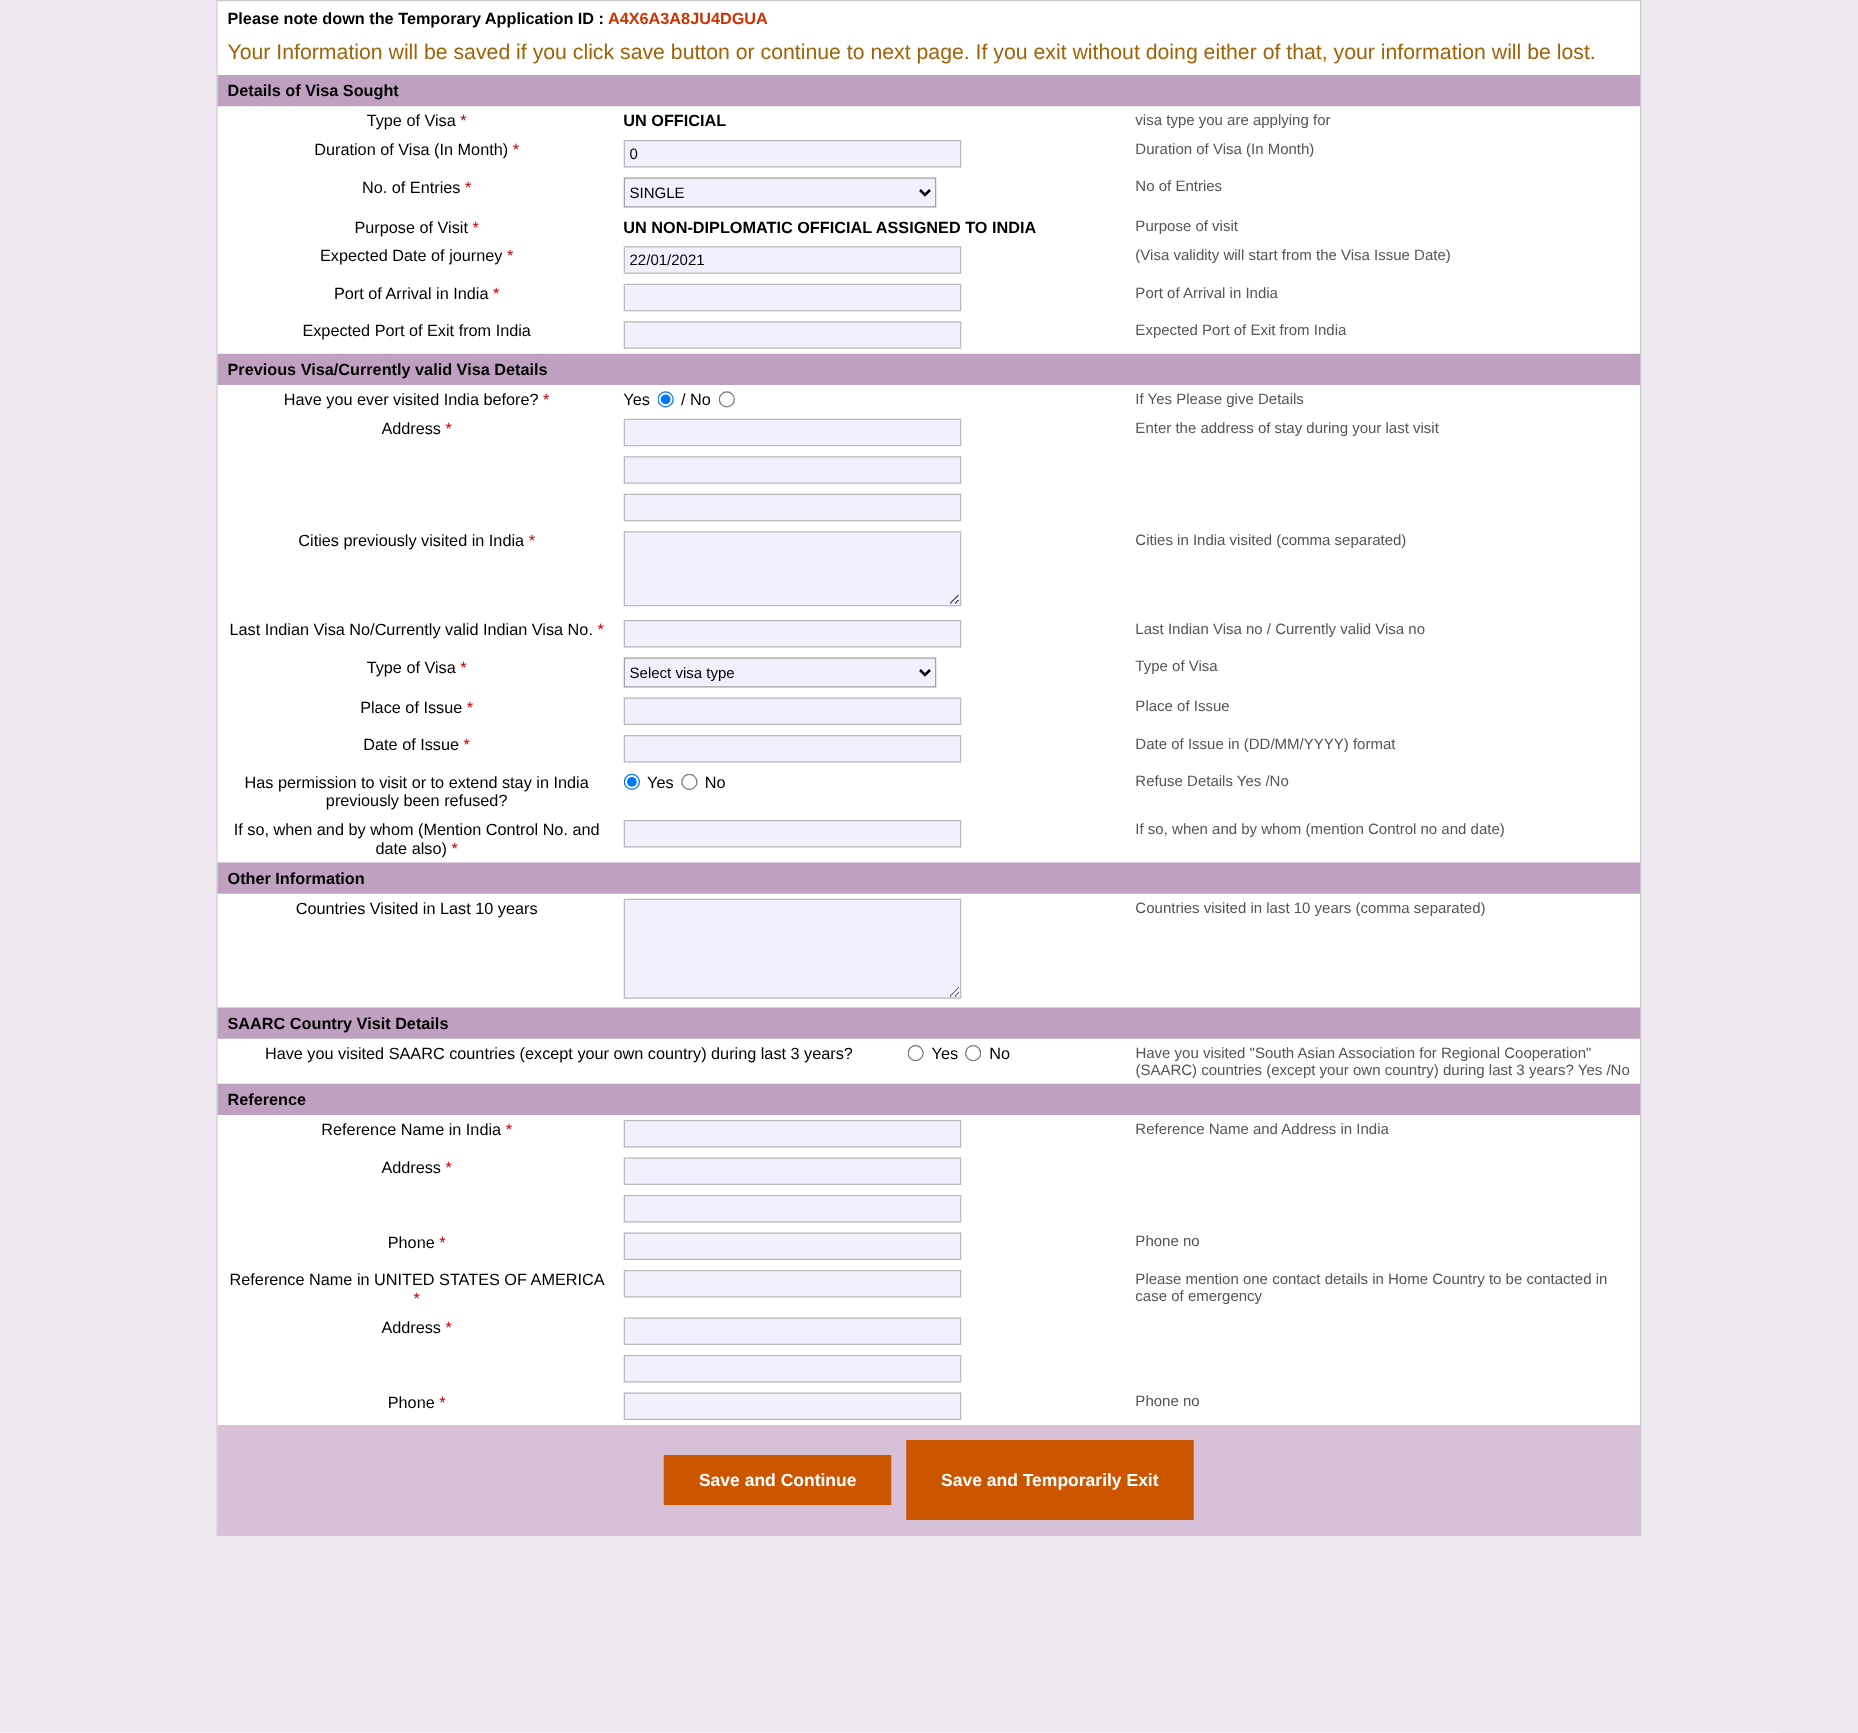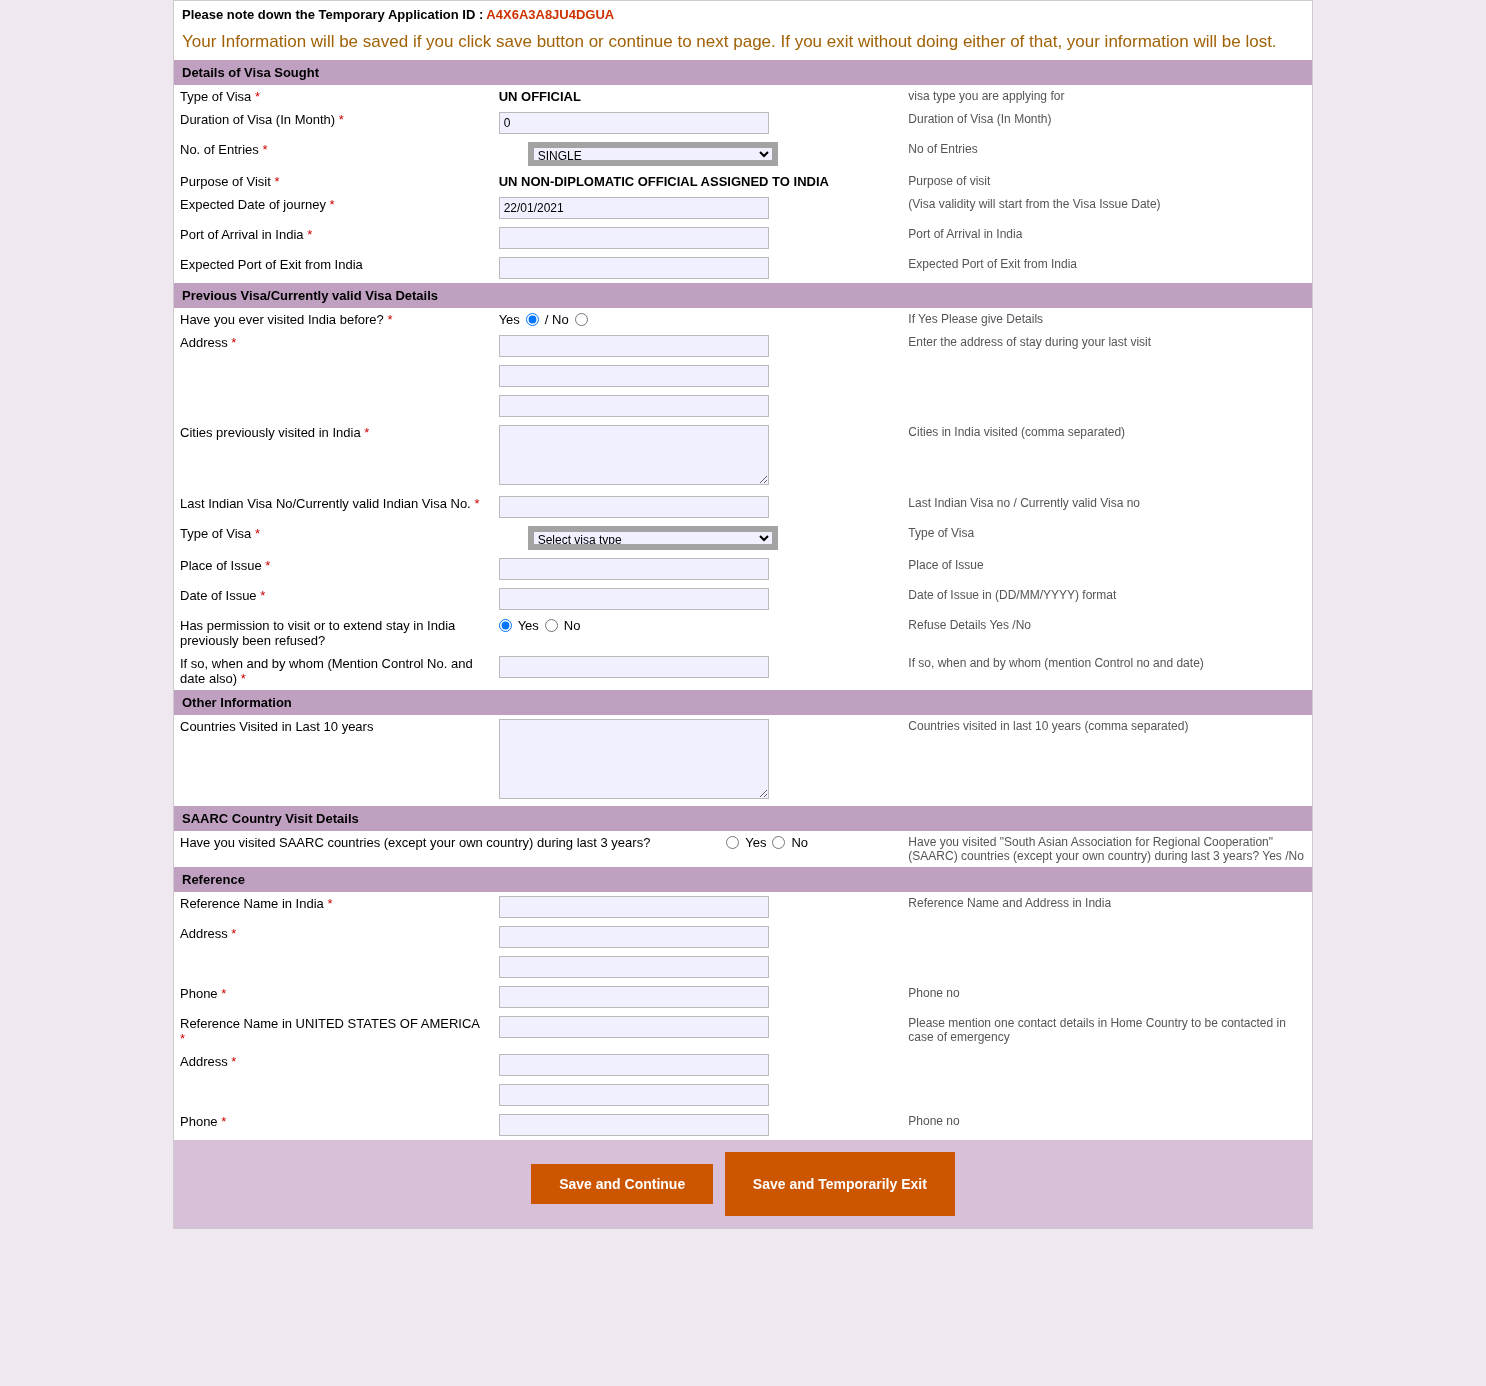--- a/index.html
+++ b/index.html
@@ -53,21 +53,21 @@
     .form-table {
       width: 100%;
       border-collapse: collapse;
     }
     .form-table td {
       padding: 4px 6px;
       vertical-align: top;
     }
     .label-cell {
       width: 28%;
-      text-align: left;
+      text-align: center;
       padding-right: 10px;
       font-size: 13px;
       color: #000;
       vertical-align: middle;
     }
     .input-cell {
       width: 36%;
       vertical-align: middle;
     }
     .hint-cell {
@@ -82,24 +82,23 @@
       width: 240px;
       height: 22px;
       border: 1px solid #bbb;
       background: #f0f0ff;
       padding: 2px 4px;
       font-size: 12px;
     }
     select {
       width: 250px;
       height: 24px;
-      border: 6px solid #a3a3a3;
+      border: 1px solid #a3a3a3;
       background: #f0f0ff;
       font-size: 12px;
-      margin-left: 29px;
     }
     textarea {
       width: 270px;
       height: 60px;
       border: 1px solid #bbb;
       background: #f0f0ff;
       font-size: 12px;
       padding: 2px 4px;
       resize: vertical;
     }

